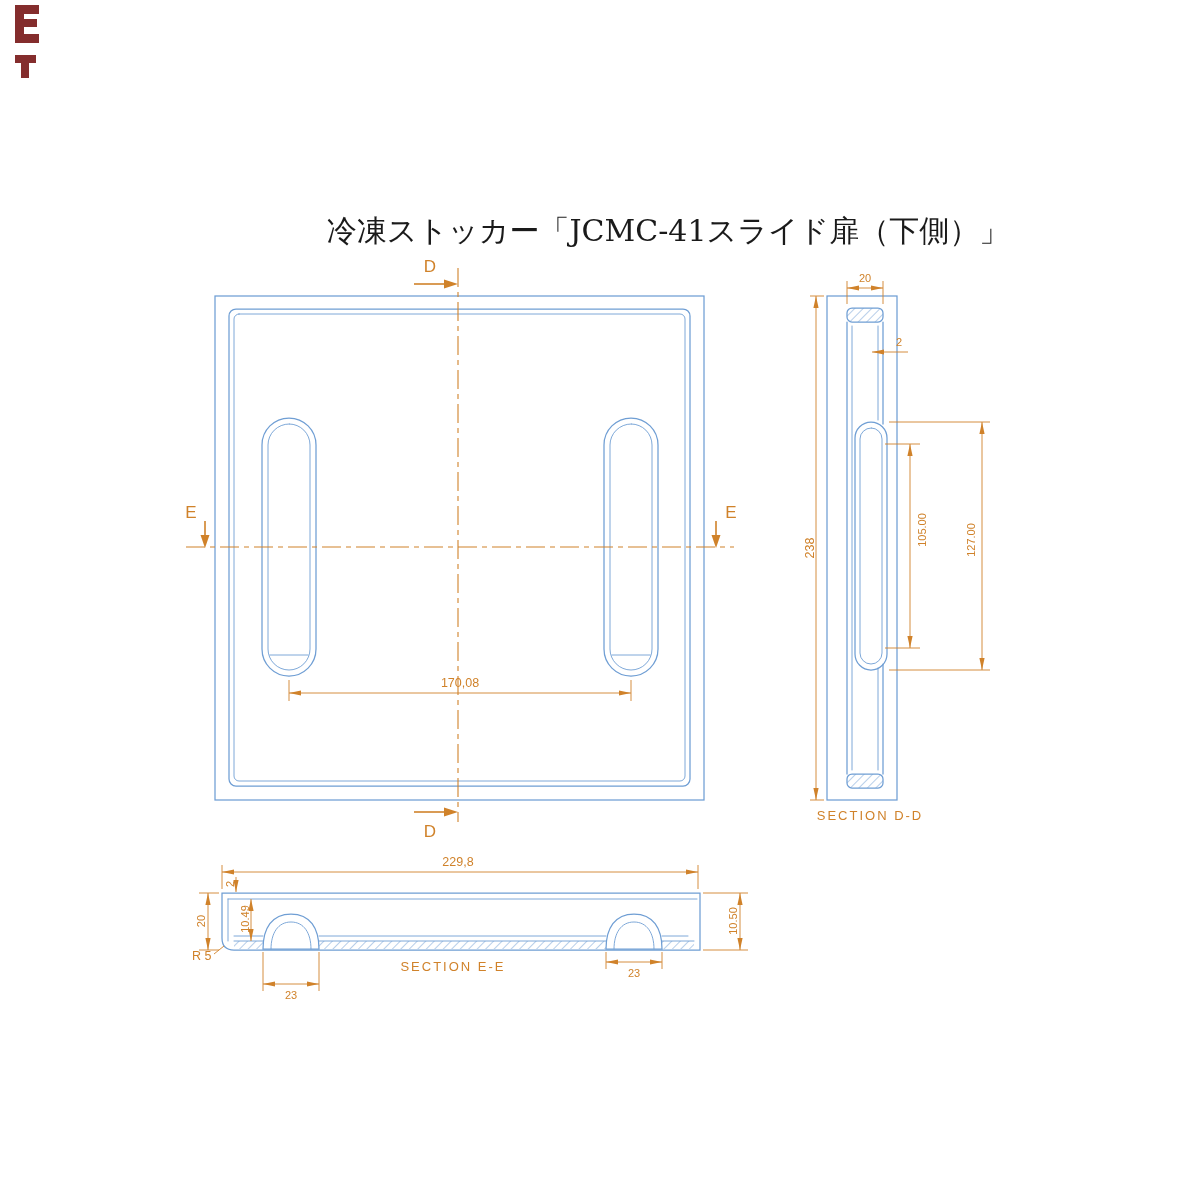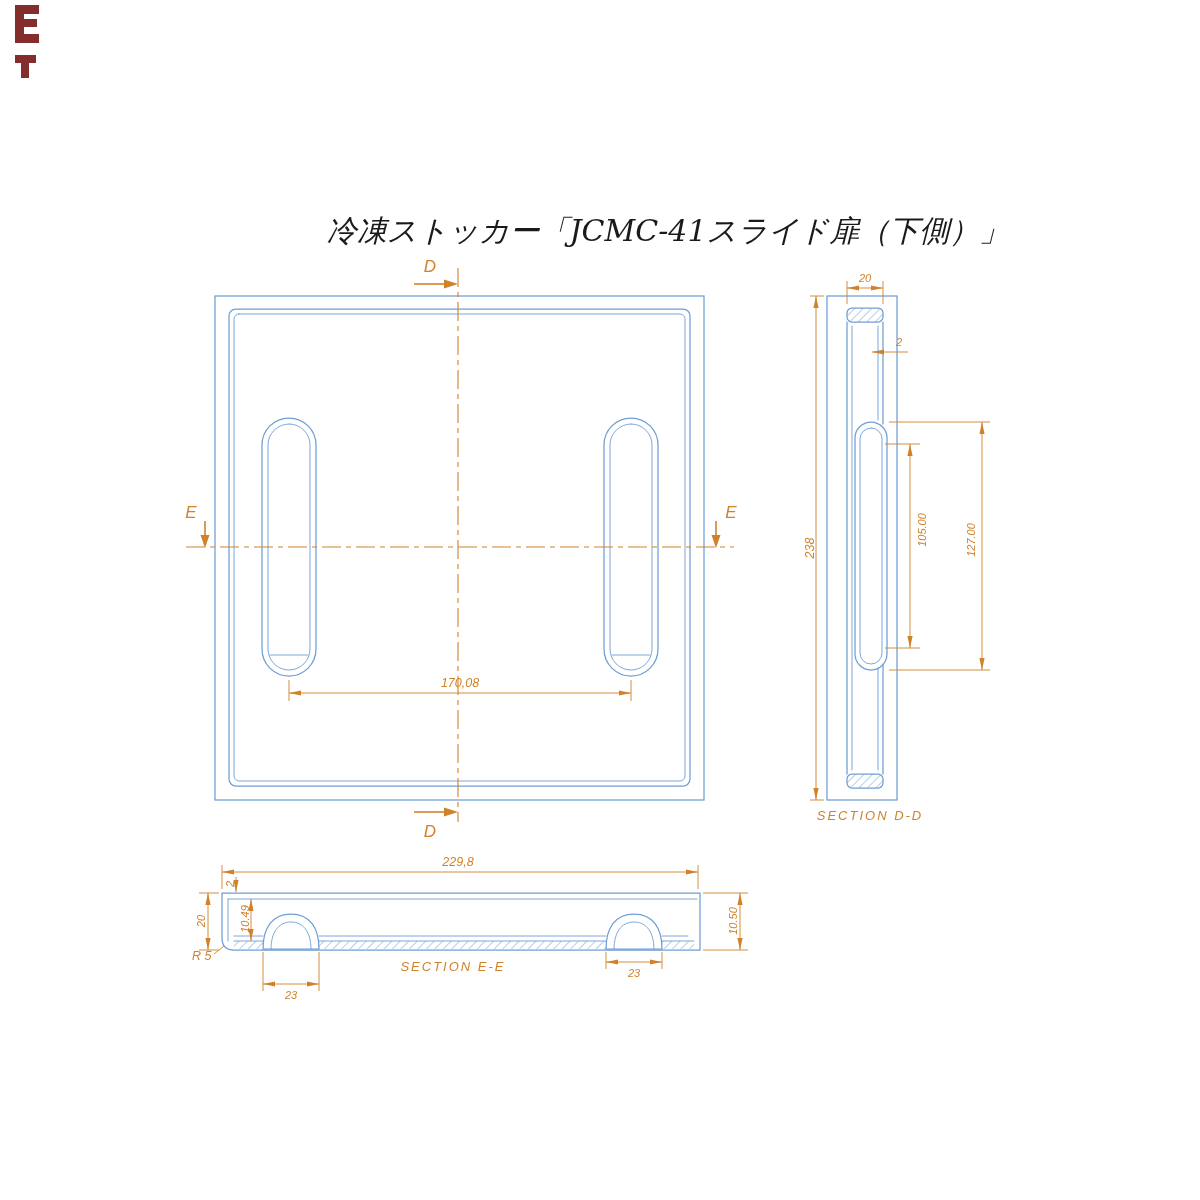--- a/index.html
+++ b/index.html
@@ -4,21 +4,21 @@
 <style>
   :root{
     --geo:#6f9ed4;
     --dim:#d0822a;
     --wm:#7a1b1b;
     --title:#1a1a1a;
     --bg:#ffffff;
   }
   html,body{margin:0;padding:0;background:var(--bg);}
   .canvas{position:relative;width:1200px;height:1140px;background:var(--bg);overflow:hidden;
-          font-family:"Liberation Sans",sans-serif;font-style:italic;}
+          font-family:"Liberation Sans",sans-serif;}
   svg{display:block;}
   svg text{font-family:"Liberation Sans",sans-serif;}
   .geo{stroke:var(--geo);fill:none;stroke-width:1.25;stroke-linecap:round;}
   .geo2{stroke-width:0.9;}
   .whitefill{fill:#ffffff;}
   .dim{stroke:var(--dim);fill:none;stroke-width:0.9;}
   .thick{stroke-width:1.6;}
   .cl{stroke:var(--dim);stroke-width:1.1;fill:none;stroke-dasharray:19 5 5 5;}
   .dimtext{fill:var(--dim);font-size:12.5px;}
   .small{font-size:11px;}

